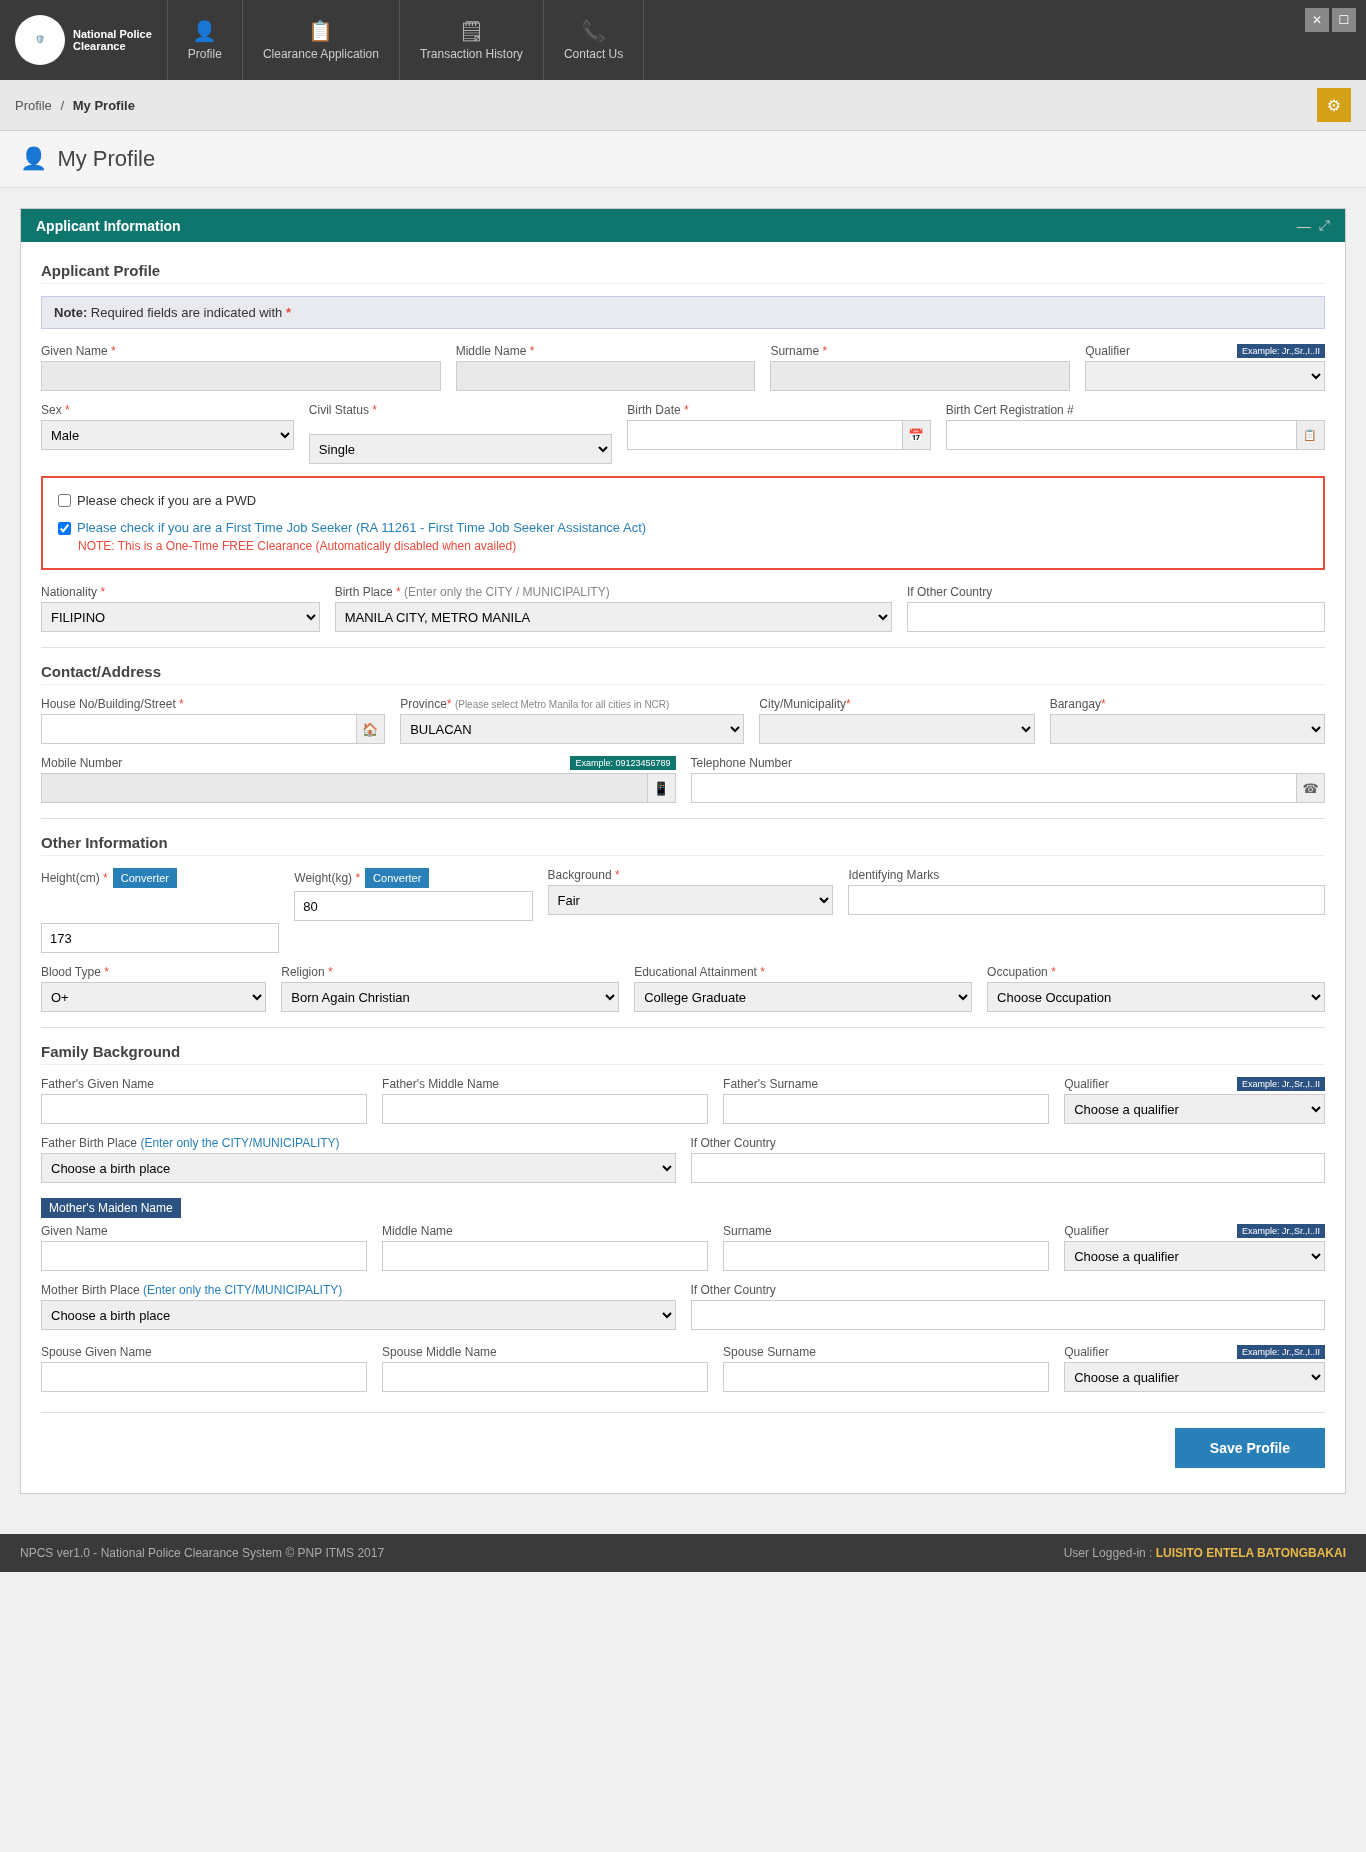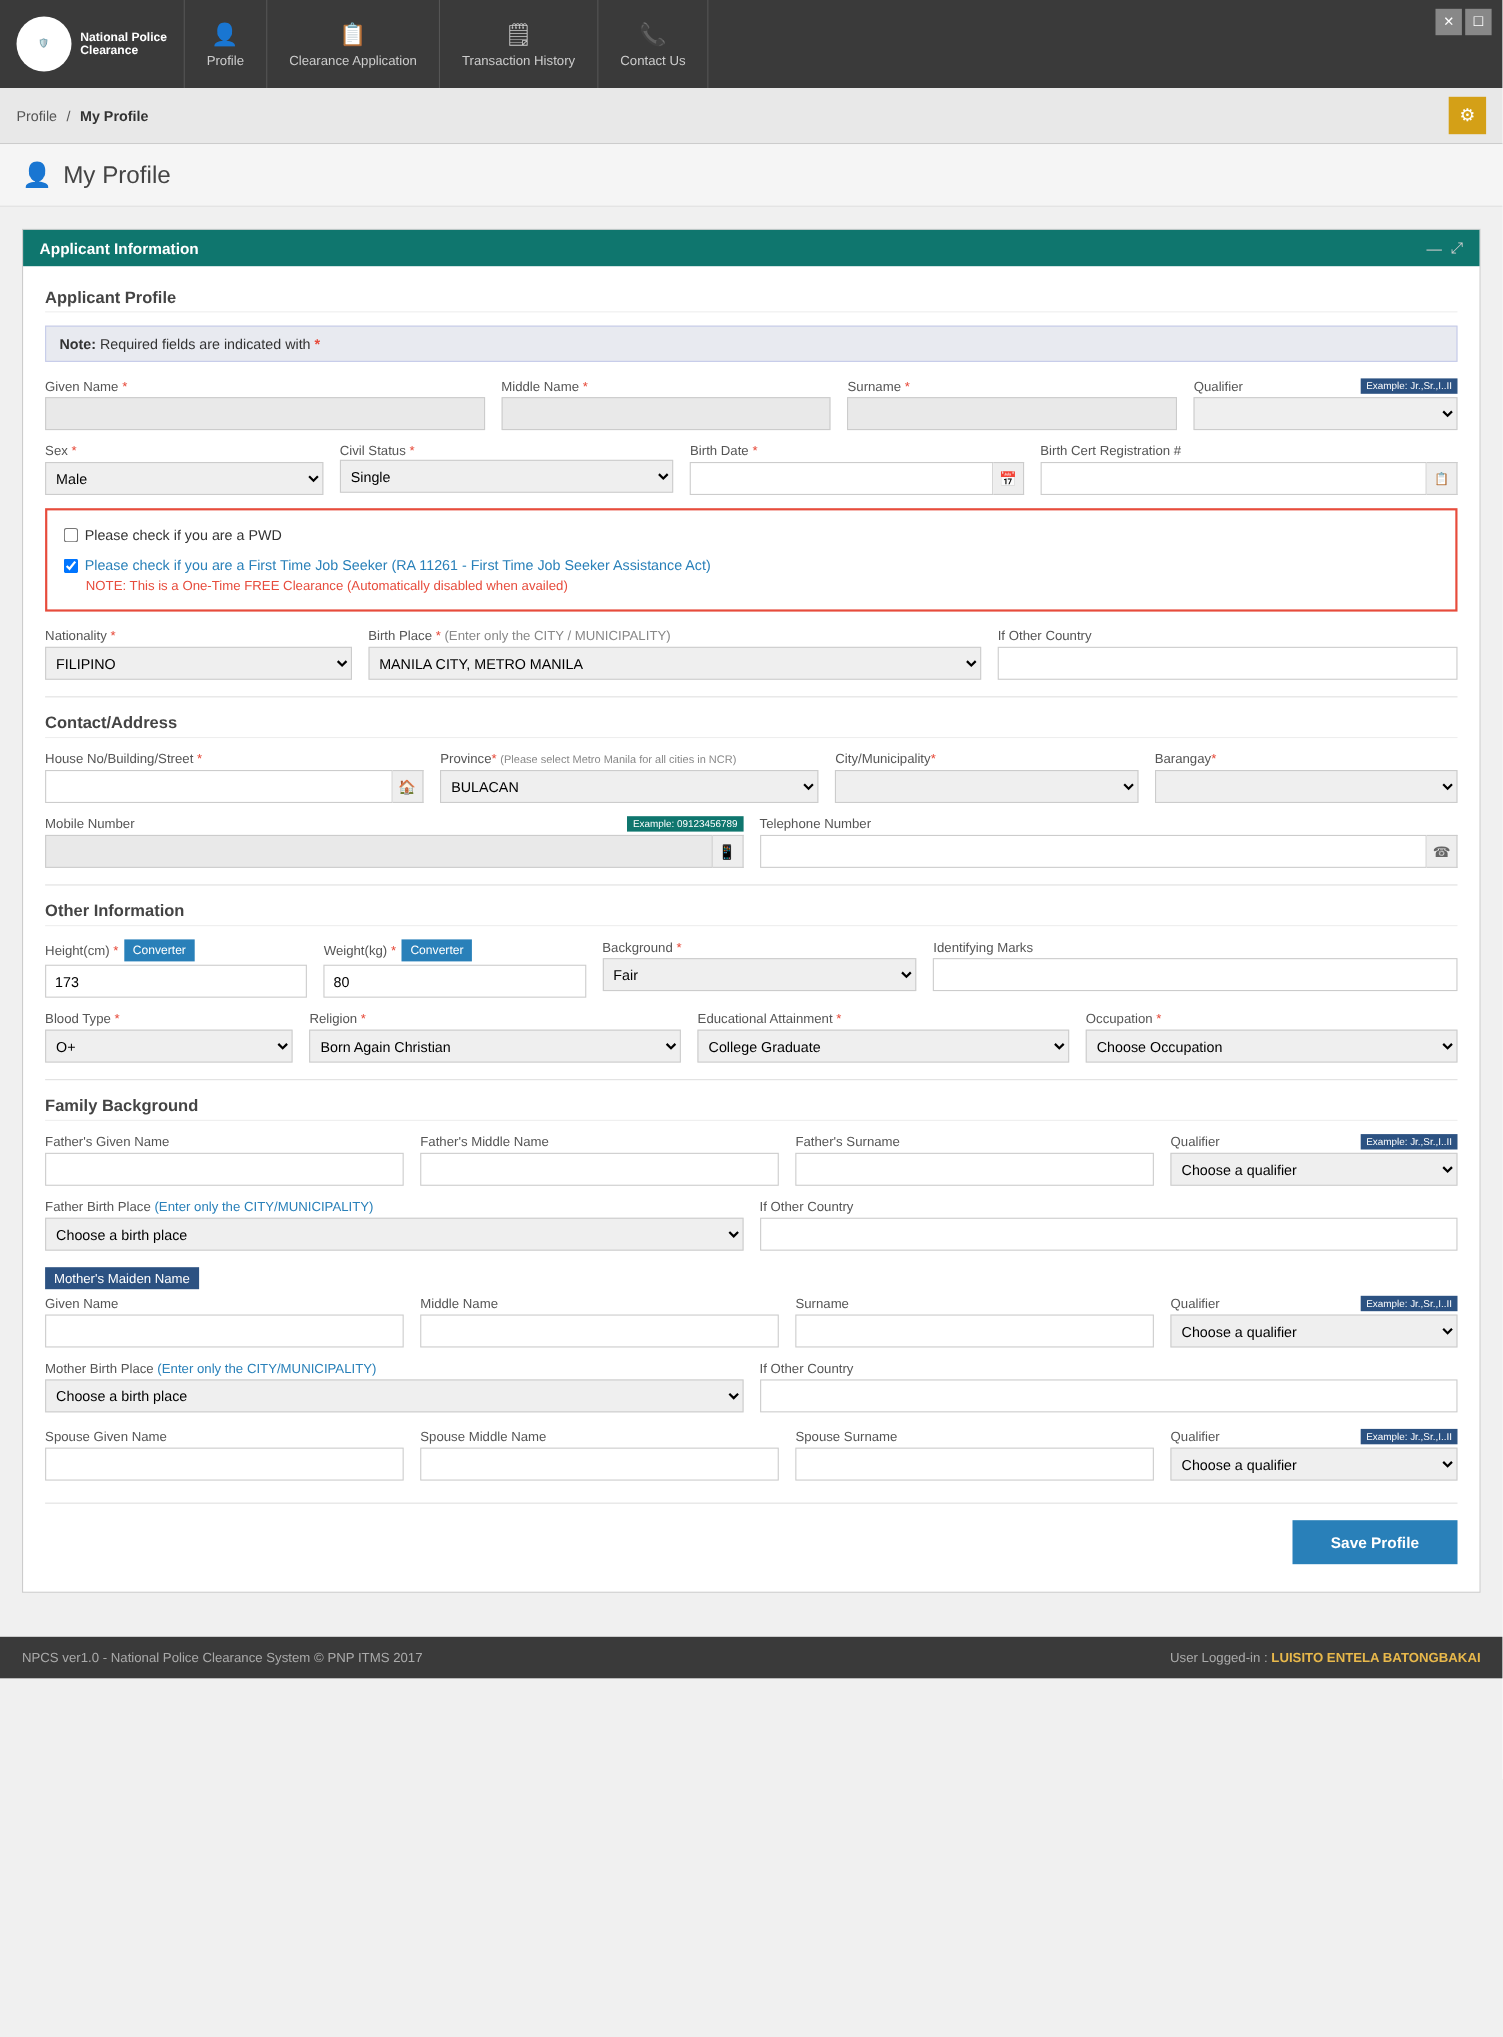--- a/index.html
+++ b/index.html
@@ -111,21 +111,21 @@
         <div style="display:flex; gap:15px; margin-bottom:12px;">
           <div style="flex:1; display:flex; flex-direction:column;">
             <label style="font-size:12px; color:#555; margin-bottom:3px;">
               <span>Sex</span> <span style="color:#e74c3c;">*</span>
             </label>
             <select style="border:1px solid #ccc; padding:3px 5px; font-size:13px; height:30px; width:100%;">
               <option value="Male">Male</option>
             </select>
           </div>
           <div style="flex:1.2; display:flex; flex-direction:column;">
-            <label style="font-size:12px; color:#555; margin-bottom:1px;">
+            <label style="font-size:12px; color:#555; margin-bottom:17px;">
               <span>Civil Status</span> <span style="color:#e74c3c;">*</span>
             </label>
             <select style="border:1px solid #ccc; padding:3px 5px; font-size:13px; height:30px; width:100%;">
               <option value="Single">Single</option>
             </select>
           </div>
           <div style="flex:1.2; display:flex; flex-direction:column;">
             <label style="font-size:12px; color:#555; margin-bottom:3px;">
               <span>Birth Date</span> <span style="color:#e74c3c;">*</span>
             </label>
@@ -242,21 +242,21 @@
           </div>
         </div>
       </div>
 
       <hr style="border:none; border-top:1px solid #e0e0e0; margin:15px 0;">
 
       <div style="margin-bottom:15px;">
         <div style="font-size:15px; font-weight:bold; color:#444; margin-bottom:12px; padding-bottom:4px; border-bottom:1px solid #eee;">Other Information</div>
 
         <div style="display:flex; gap:15px; margin-bottom:12px;">
-          <div style="flex:1; display:flex; flex-direction:column;">
+          <div style="flex:1; display:flex; flex-direction:column;gap:32px;">
             <div style="display:flex; align-items:center; gap:5px; margin-bottom:3px;">
               <label style="font-size:12px; color:#555;">
                 <span>Height(cm)</span> <span style="color:#e74c3c;">*</span>
               </label>
               <button style="background:#2980b9; color:#fff; border:none; font-size:11px; padding:2px 8px; cursor:pointer; height:20px;">Converter</button>
             </div>
             <input type="text" value="173" style="border: 1px solid rgb(204, 204, 204); padding: 5px 8px; font-size: 13px; height: 30px; width: 100%;">
           </div>
           <div style="flex:1; display:flex; flex-direction:column;">
             <div style="display:flex; align-items:center; gap:5px; margin-bottom:3px;">

